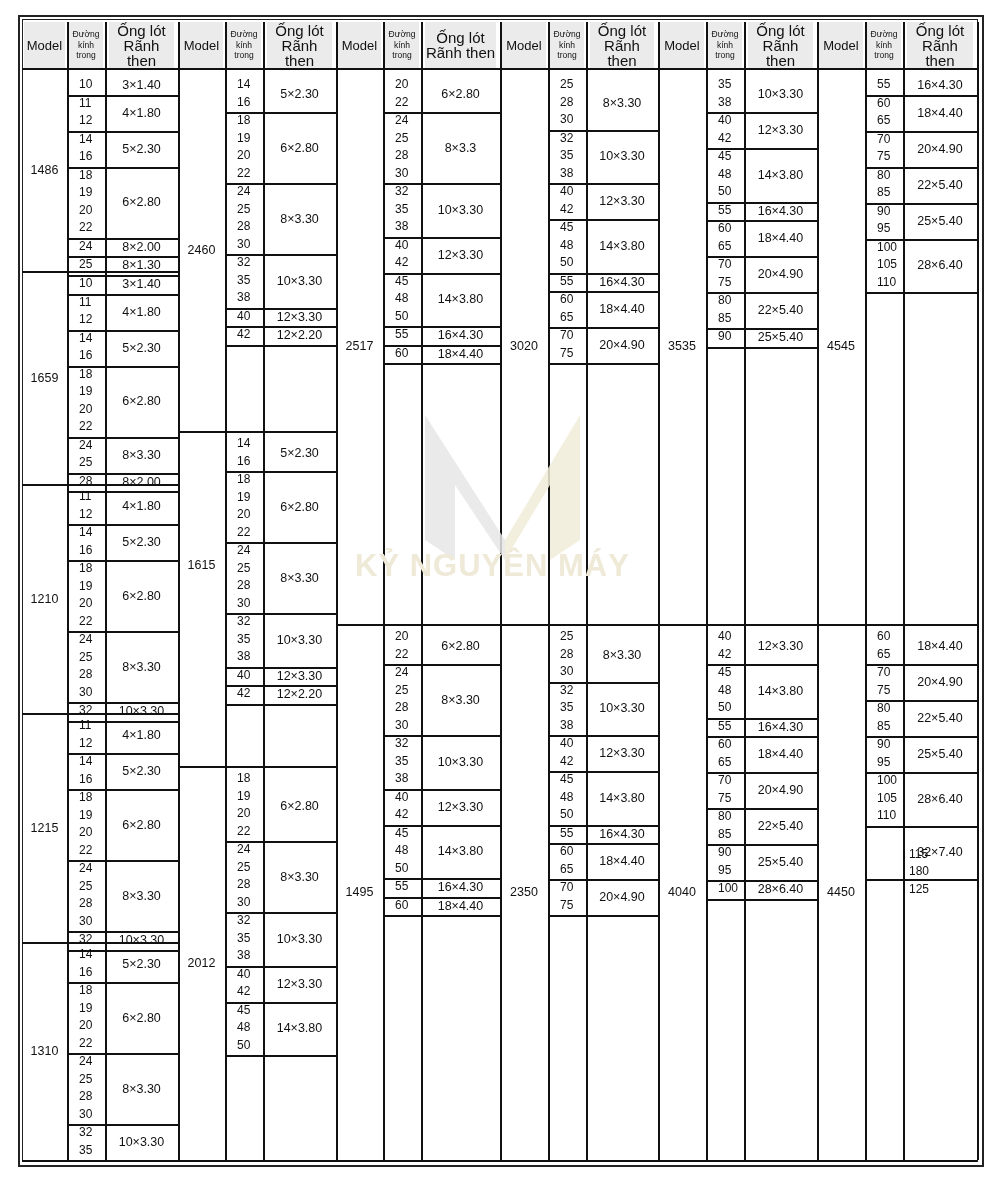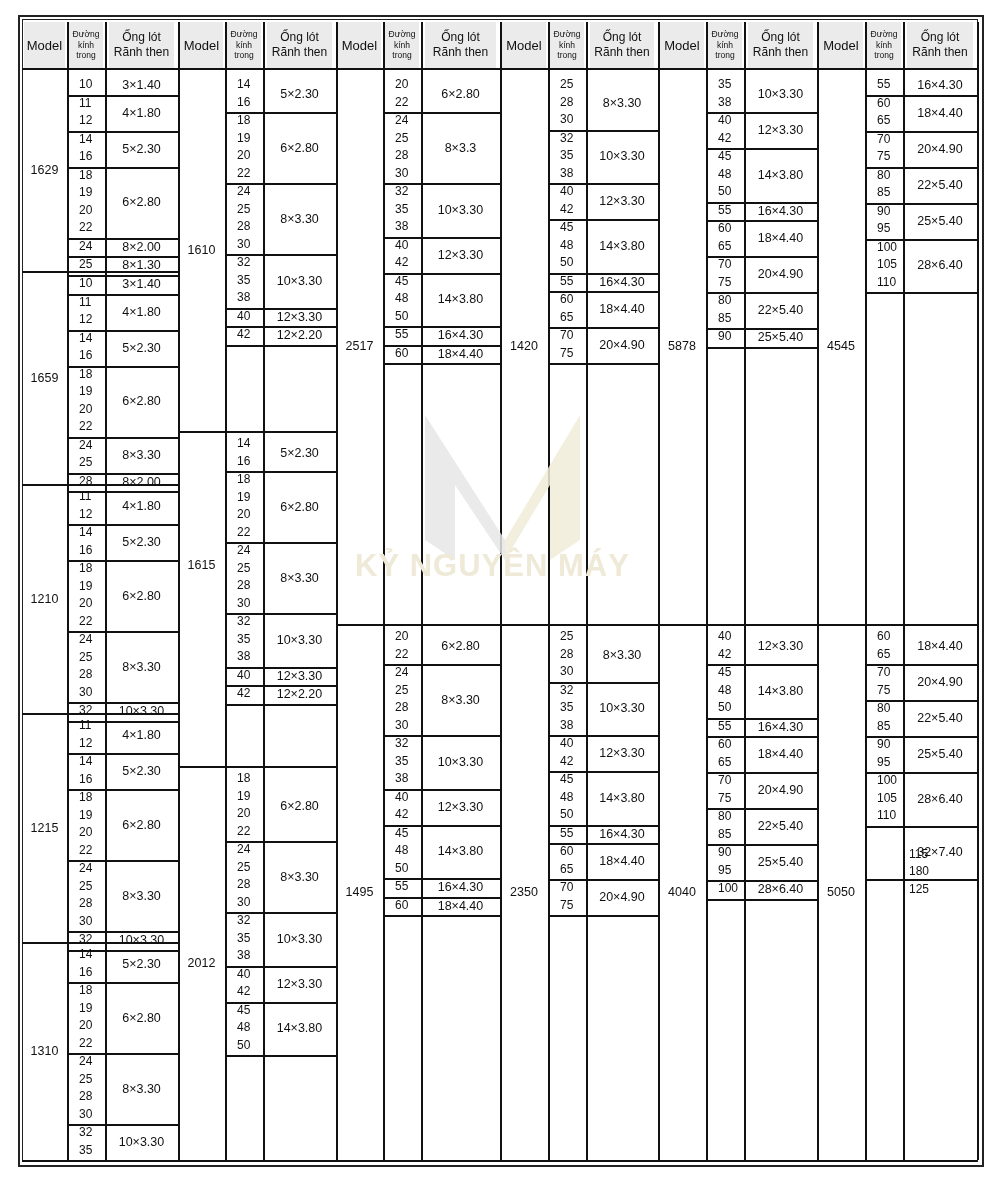--- a/index.html
+++ b/index.html
@@ -4,21 +4,21 @@
 <style>
   html, body { margin:0; padding:0; background:#ffffff; }
   body { width:1000px; height:1200px; position:relative; font-family:"Liberation Sans", sans-serif; color:#111; overflow:hidden; }
   .outer { position:absolute; left:18px; top:15px; width:966px; height:1152px; border:2px solid #222; box-sizing:border-box; }
   .inner { position:absolute; left:22px; top:19px; width:956px; height:1143px; border:1px solid #222; box-sizing:border-box; }
   .vline { position:absolute; width:0; border-left:2px solid #111; }
   .hline { position:absolute; height:0; border-top:2px solid #111; }
   .hdr { position:absolute; top:22px; height:46px; display:flex; align-items:center; justify-content:center; text-align:center; background:#ebebeb; box-sizing:border-box; }
   .hdr-model { font-size:13px; }
   .hdr-bore { font-size:8.5px; line-height:10.5px; }
-  .hdr-key { font-size:12px; line-height:15px; }
+  .hdr-key { font-size:15px; line-height:15px; }
   .model-label { position:absolute; font-size:12.5px; display:flex; align-items:center; justify-content:center; }
   .bores { position:absolute; font-size:12px; line-height:17.5px; }
   .bores span { display:block; }
   .key { position:absolute; font-size:12.5px; display:flex; align-items:center; justify-content:center; }
   .watermark { position:absolute; left:350px; top:400px; width:300px; height:200px; pointer-events:none; }
   .wm-text { position:absolute; left:355px; top:548px; font-size:31px; font-weight:bold; color:#efe9d8; letter-spacing:1px; }
 </style>
 </head>
 <body>
 
@@ -33,21 +33,21 @@
       <span>trong</span>
     </div>
     <div class="hdr hdr-key" style="left: 109px; width: 65px; flex-direction: column;">
       <span>Ống lót</span>
       <span>Rãnh then</span>
     </div>
     <div class="vline" style="left: 67px; top: 22px; height: 1138px;"></div>
     <div class="vline" style="left: 105px; top: 22px; height: 1138px;"></div>
     <div class="vline" style="left: 178px; top: 22px; height: 1138px;"></div>
     <div class="hline" style="left: 22px; top: 68px; width: 156px;"></div>
-    <div class="model-label" style="left: 22px; width: 45px; top: 68px; height: 203px;">1629</div>
+    <div class="model-label" style="left: 22px; width: 45px; top: 68px; height: 203px;">1486</div>
     <div class="bores" style="left: 79px; top: 76px;">
       <span>10</span>
     </div>
     <div class="key" style="left: 105px; width: 73px; top: 76px; height: 18.5px;">3×1.40</div>
     <div class="hline" style="left: 67px; top: 94.5px; width: 111px;"></div>
     <div class="bores" style="left: 79px; top: 94.5px;">
       <span>11</span>
       <span>12</span>
     </div>
     <div class="key" style="left: 105px; width: 73px; top: 94.5px; height: 36px;">4×1.80</div>
@@ -221,21 +221,21 @@
       <span>trong</span>
     </div>
     <div class="hdr hdr-key" style="left: 267px; width: 65px; flex-direction: column;">
       <span>Ống lót</span>
       <span>Rãnh then</span>
     </div>
     <div class="vline" style="left: 225px; top: 22px; height: 1138px;"></div>
     <div class="vline" style="left: 263px; top: 22px; height: 1138px;"></div>
     <div class="vline" style="left: 336px; top: 22px; height: 1138px;"></div>
     <div class="hline" style="left: 178px; top: 68px; width: 158px;"></div>
-    <div class="model-label" style="left: 178px; width: 47px; top: 68px; height: 363px;">1610</div>
+    <div class="model-label" style="left: 178px; width: 47px; top: 68px; height: 363px;">2460</div>
     <div class="bores" style="left: 237px; top: 76px;">
       <span>14</span>
       <span>16</span>
     </div>
     <div class="key" style="left: 263px; width: 73px; top: 76px; height: 36px;">5×2.30</div>
     <div class="hline" style="left: 225px; top: 112px; width: 111px;"></div>
     <div class="bores" style="left: 237px; top: 112px;">
       <span>18</span>
       <span>19</span>
       <span>20</span>
@@ -459,21 +459,21 @@
       <span>trong</span>
     </div>
     <div class="hdr hdr-key" style="left: 590px; width: 64px; flex-direction: column;">
       <span>Ống lót</span>
       <span>Rãnh then</span>
     </div>
     <div class="vline" style="left: 548px; top: 22px; height: 1138px;"></div>
     <div class="vline" style="left: 586px; top: 22px; height: 1138px;"></div>
     <div class="vline" style="left: 658px; top: 22px; height: 1138px;"></div>
     <div class="hline" style="left: 500px; top: 68px; width: 158px;"></div>
-    <div class="model-label" style="left: 500px; width: 48px; top: 68px; height: 556px;">1420</div>
+    <div class="model-label" style="left: 500px; width: 48px; top: 68px; height: 556px;">3020</div>
     <div class="bores" style="left: 560px; top: 76px;">
       <span>25</span>
       <span>28</span>
       <span>30</span>
     </div>
     <div class="key" style="left: 586px; width: 72px; top: 76px; height: 53.5px;">8×3.30</div>
     <div class="hline" style="left: 548px; top: 129.5px; width: 110px;"></div>
     <div class="bores" style="left: 560px; top: 129.5px;">
       <span>32</span>
       <span>35</span>
@@ -564,21 +564,21 @@
       <span>trong</span>
     </div>
     <div class="hdr hdr-key" style="left: 748px; width: 65px; flex-direction: column;">
       <span>Ống lót</span>
       <span>Rãnh then</span>
     </div>
     <div class="vline" style="left: 706px; top: 22px; height: 1138px;"></div>
     <div class="vline" style="left: 744px; top: 22px; height: 1138px;"></div>
     <div class="vline" style="left: 817px; top: 22px; height: 1138px;"></div>
     <div class="hline" style="left: 658px; top: 68px; width: 159px;"></div>
-    <div class="model-label" style="left: 658px; width: 48px; top: 68px; height: 556px;">5878</div>
+    <div class="model-label" style="left: 658px; width: 48px; top: 68px; height: 556px;">3535</div>
     <div class="bores" style="left: 718px; top: 76px;">
       <span>35</span>
       <span>38</span>
     </div>
     <div class="key" style="left: 744px; width: 73px; top: 76px; height: 36px;">10×3.30</div>
     <div class="hline" style="left: 706px; top: 112px; width: 111px;"></div>
     <div class="bores" style="left: 718px; top: 112px;">
       <span>40</span>
       <span>42</span>
     </div>
@@ -713,21 +713,21 @@
     <div class="key" style="left: 903px; width: 74px; top: 202.5px; height: 36px;">25×5.40</div>
     <div class="hline" style="left: 865px; top: 238.5px; width: 112px;"></div>
     <div class="bores" style="left: 877px; top: 238.5px;">
       <span>100</span>
       <span>105</span>
       <span>110</span>
     </div>
     <div class="key" style="left: 903px; width: 74px; top: 238.5px; height: 53.5px;">28×6.40</div>
     <div class="hline" style="left: 865px; top: 292px; width: 112px;"></div>
     <div class="hline" style="left: 817px; top: 624px; width: 160px;"></div>
-    <div class="model-label" style="left: 817px; width: 48px; top: 624px; height: 536px;">5050</div>
+    <div class="model-label" style="left: 817px; width: 48px; top: 624px; height: 536px;">4450</div>
     <div class="bores" style="left: 877px; top: 628px;">
       <span>60</span>
       <span>65</span>
     </div>
     <div class="key" style="left: 903px; width: 74px; top: 628px; height: 36px;">18×4.40</div>
     <div class="hline" style="left: 865px; top: 664px; width: 112px;"></div>
     <div class="bores" style="left: 877px; top: 664px;">
       <span>70</span>
       <span>75</span>
     </div>

